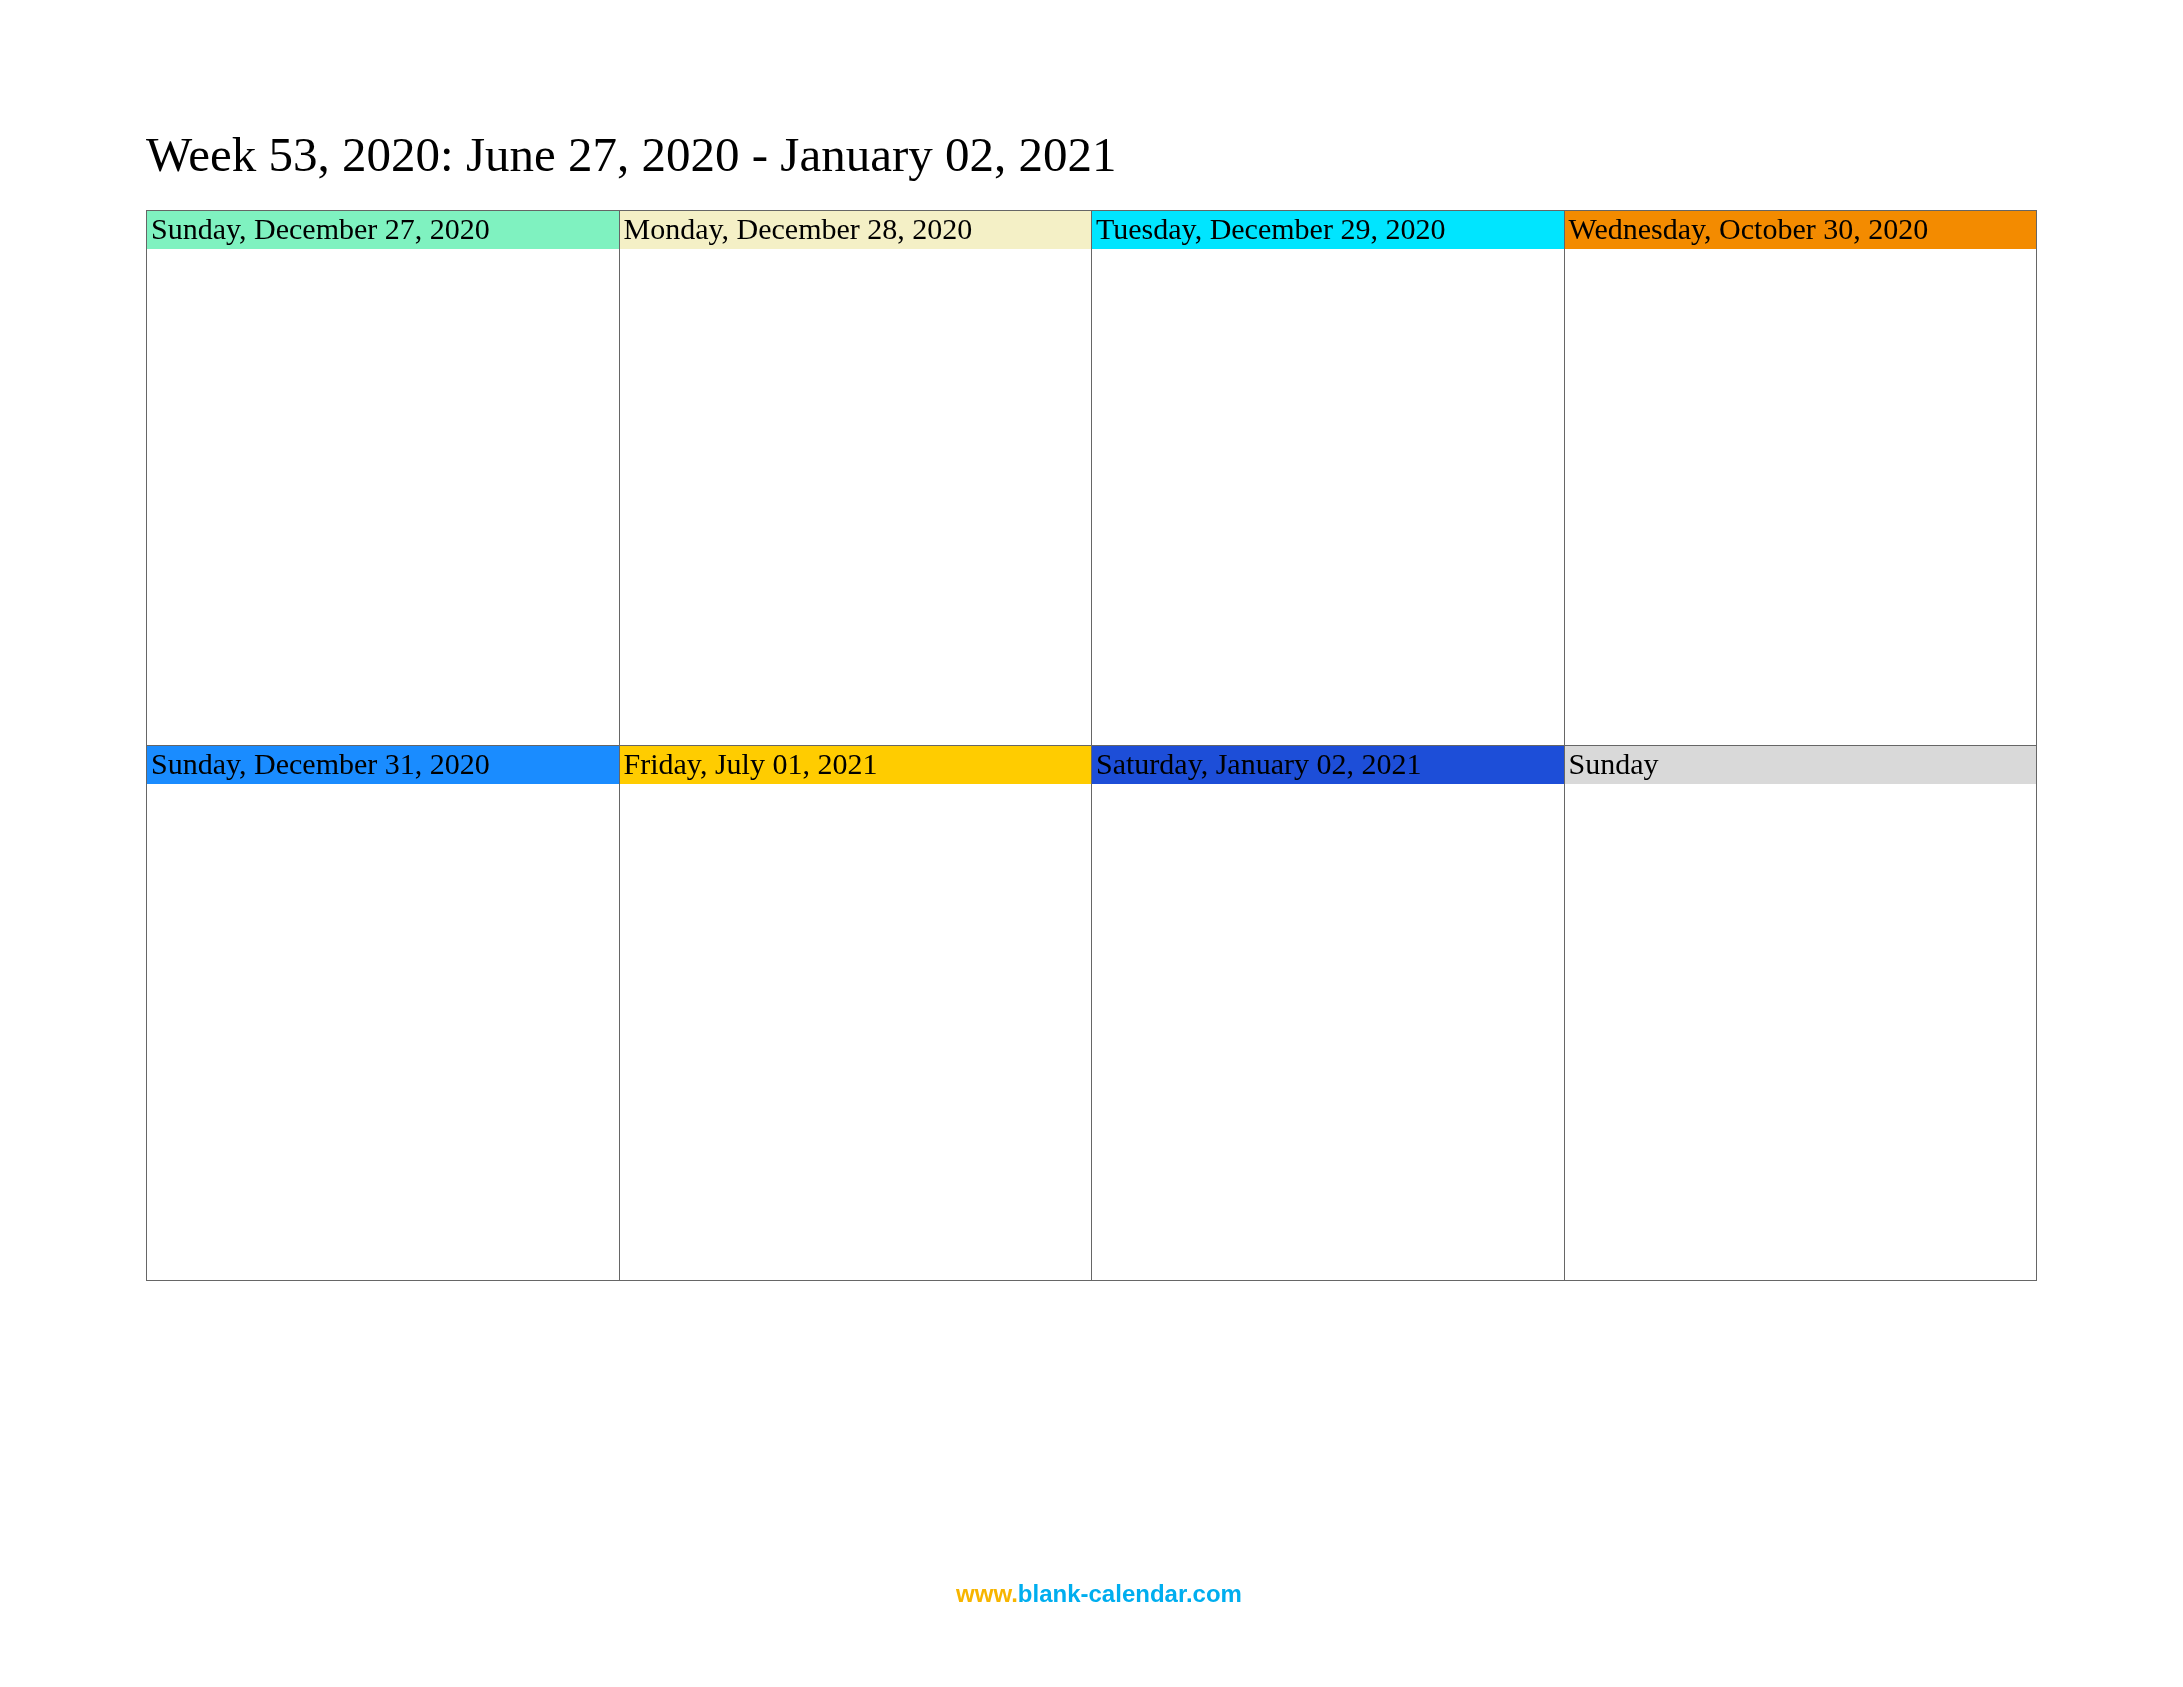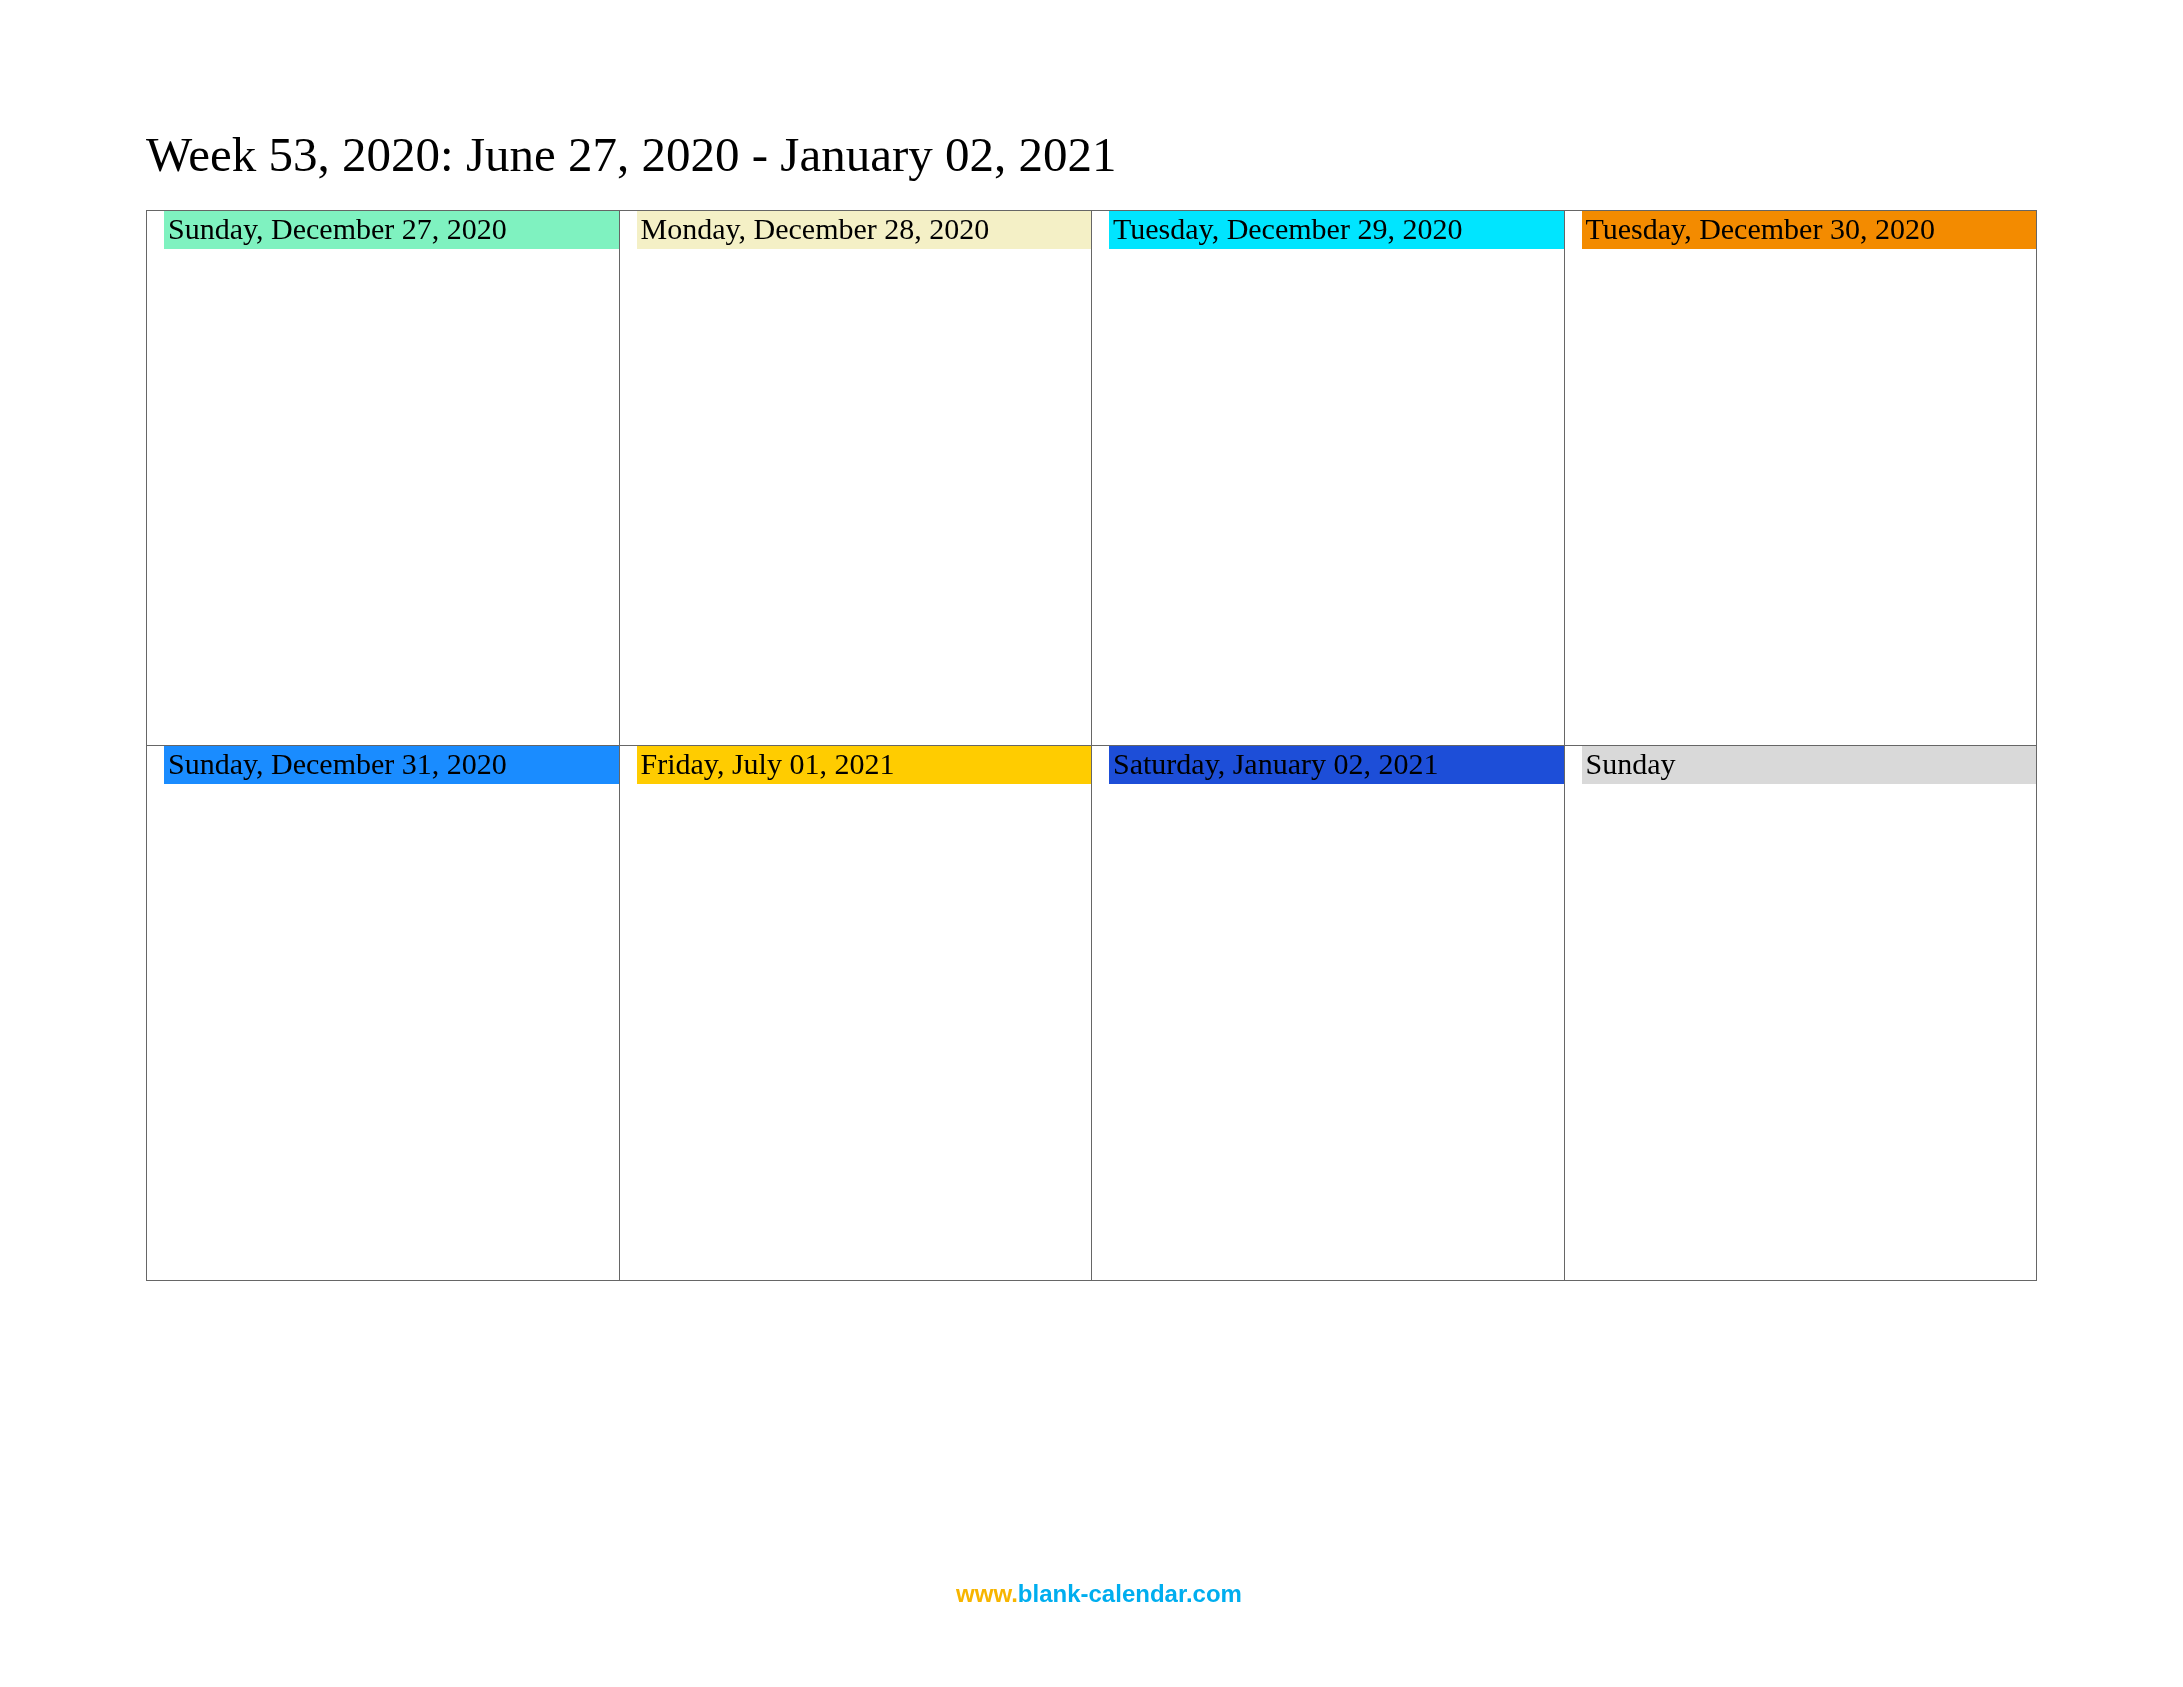--- a/index.html
+++ b/index.html
@@ -29,21 +29,20 @@
       vertical-align: top;
       padding: 0;
     }
     .day-header {
       font-size: 30px;
       padding: 1.3px 4px 2.6px 4px;
       color: #000;
       line-height: 1.15;
       white-space: nowrap;
       overflow: hidden;
-      margin-left: 17px;
     }
     .day-body {
       height: 496px;
       background: #fff;
     }
     .footer-link {
       position: absolute;
       left: 15px;
       right: 0;
       bottom: 79px;
@@ -70,21 +69,21 @@
       </td>
       <td>
         <div class="day-header" style="background:#f4f0c6">Monday, December 28, 2020</div>
         <div class="day-body"></div>
       </td>
       <td>
         <div class="day-header" style="background:#00e5ff">Tuesday, December 29, 2020</div>
         <div class="day-body"></div>
       </td>
       <td>
-        <div class="day-header" style="background:#f38b00">Tuesday, December 30, 2020</div>
+        <div class="day-header" style="background:#f38b00">Wednesday, October 30, 2020</div>
         <div class="day-body"></div>
       </td>
     </tr>
     <tr>
       <td>
         <div class="day-header" style="background:#1a8cff">Sunday, December 31, 2020</div>
         <div class="day-body"></div>
       </td>
       <td>
         <div class="day-header" style="background:#ffcc00">Friday, July 01, 2021</div>

